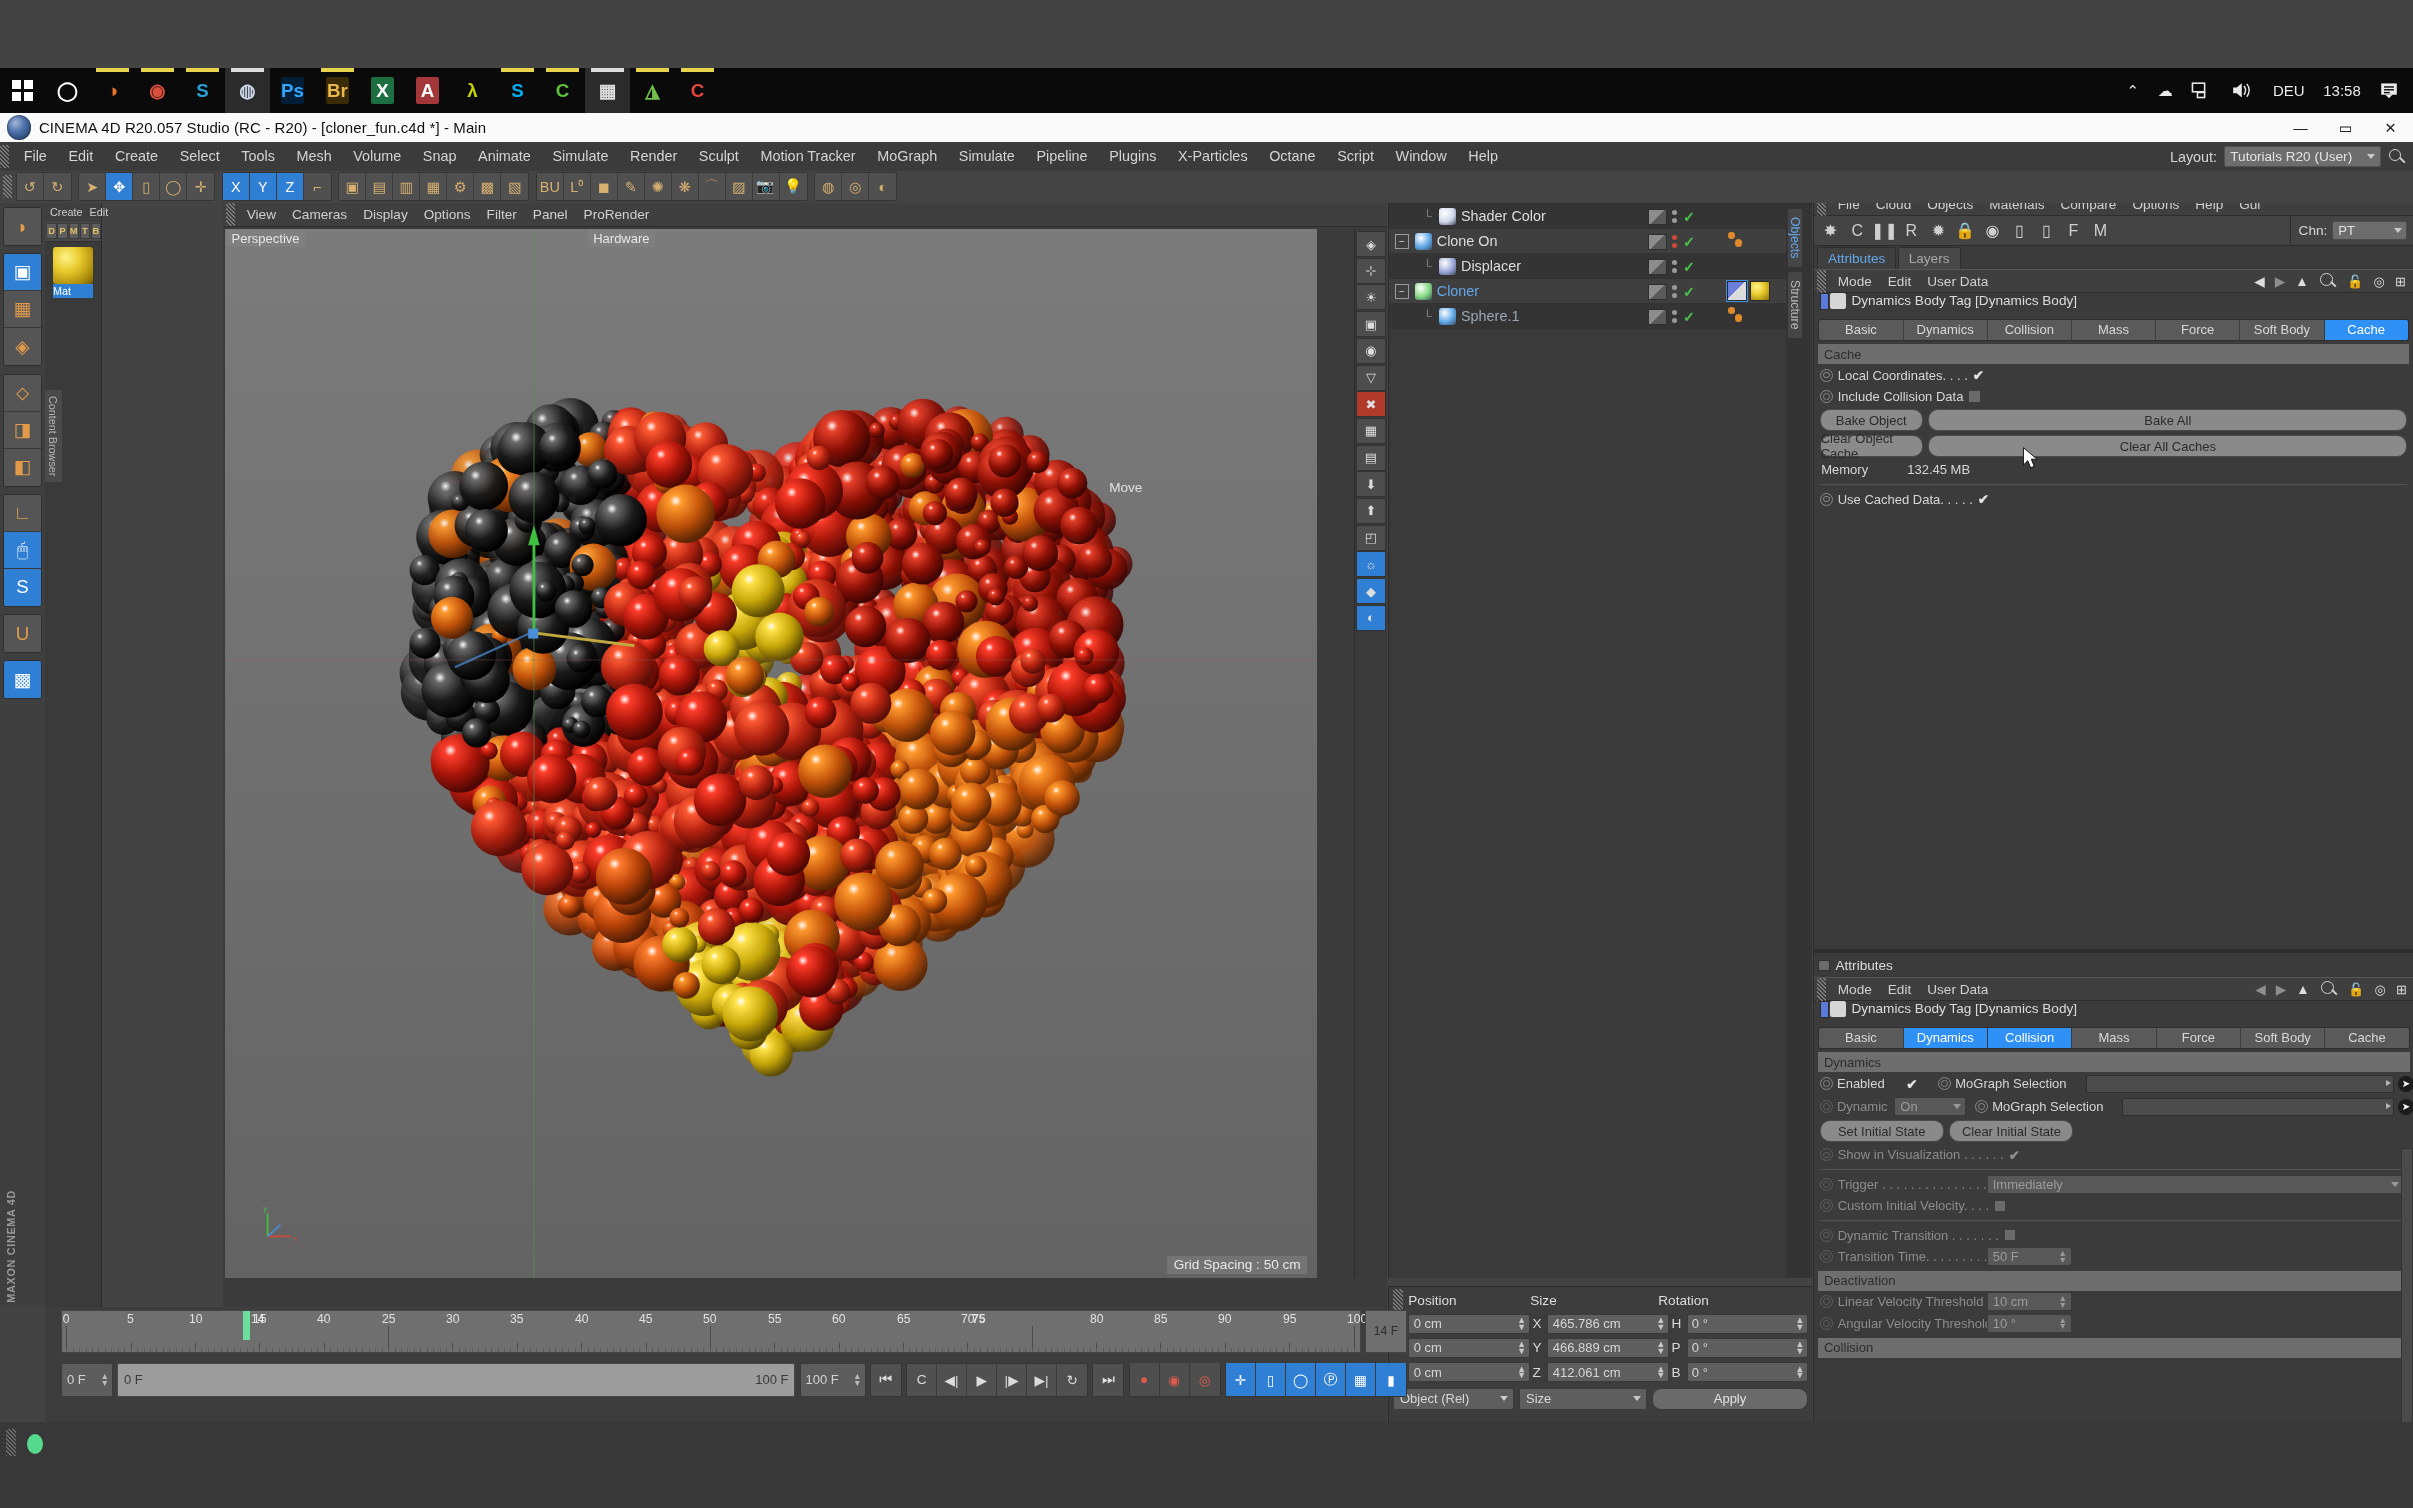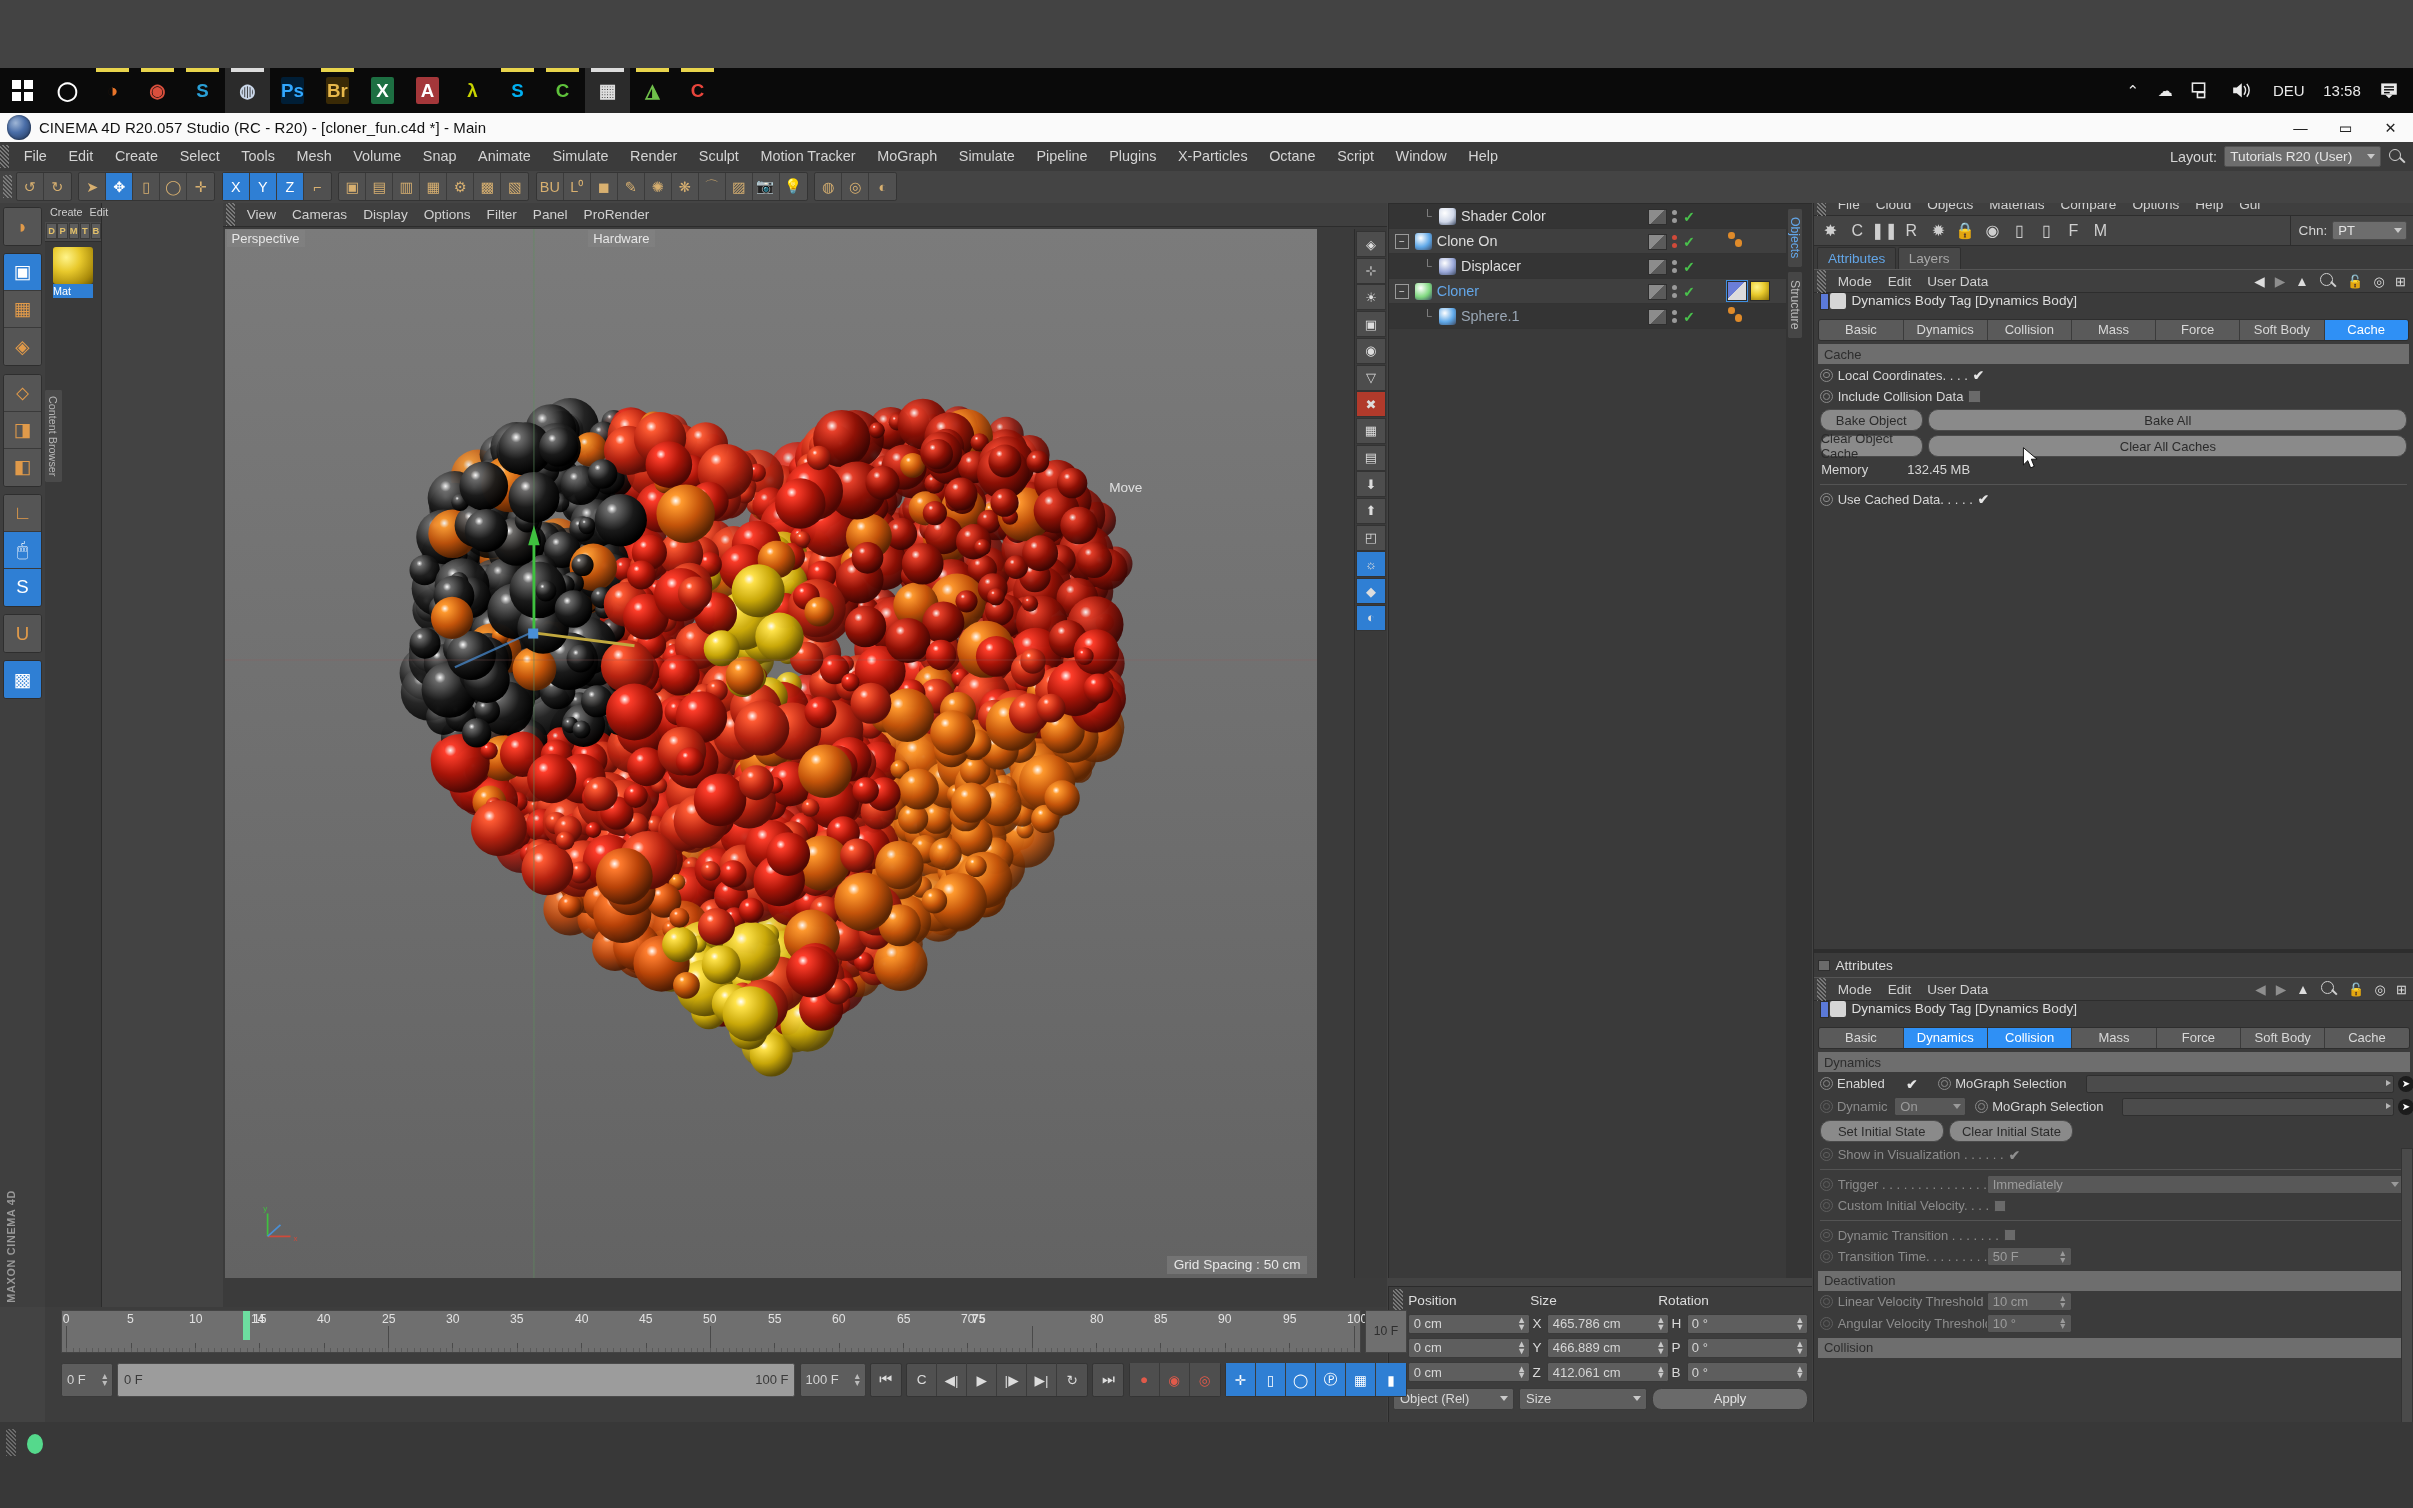--- a/index.html
+++ b/index.html
@@ -2807,21 +2807,21 @@
         <div class="minor" style="left: 1253px;"></div>
         <div class="minor" style="left: 1259px;"></div>
         <div class="minor" style="left: 1266px;"></div>
         <div class="minor" style="left: 1272px;"></div>
         <div class="minor" style="left: 1279px;"></div>
         <div class="minor" style="left: 1285px;"></div>
         <div class="minor" style="left: 1292px;"></div>
         <div class="playhead" style="left: 181px;"></div>
         <div class="tick" style="left: 189px;">14</div>
       </div>
-    <div class="cf-box">10 F</div>
+    <div class="cf-box">14 F</div>
     <div class="tl-row2">
       <div class="tlfield" style="width:52px;">
         <span>0 F</span>
         <span style="position:absolute;right:2.9px;font-size:8.6px;line-height:6.5px;color:#bbb;text-align:center;">▲<br>▼</span>
       </div>
       <div class="tl-range">
         <span>0 F</span>
         <span>100 F</span>
       </div>
       <div class="tlfield" style="width:66px;">

